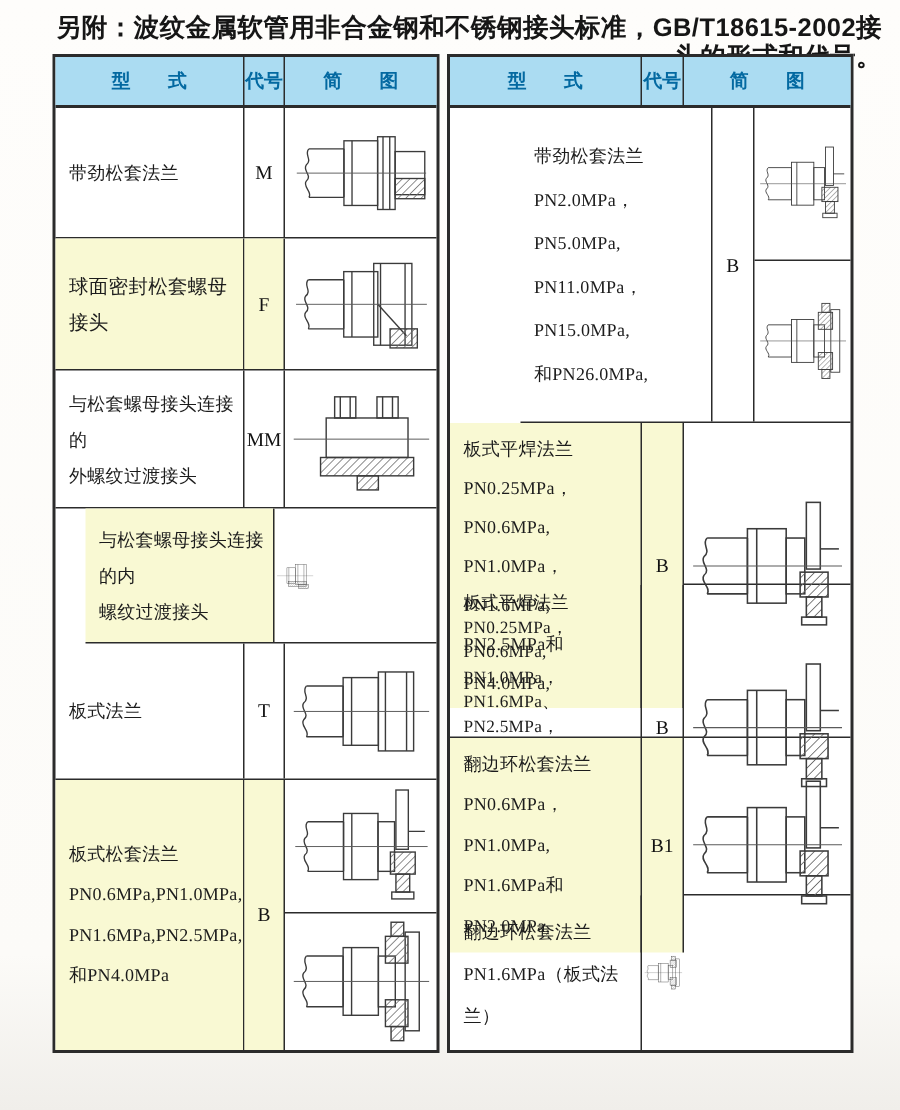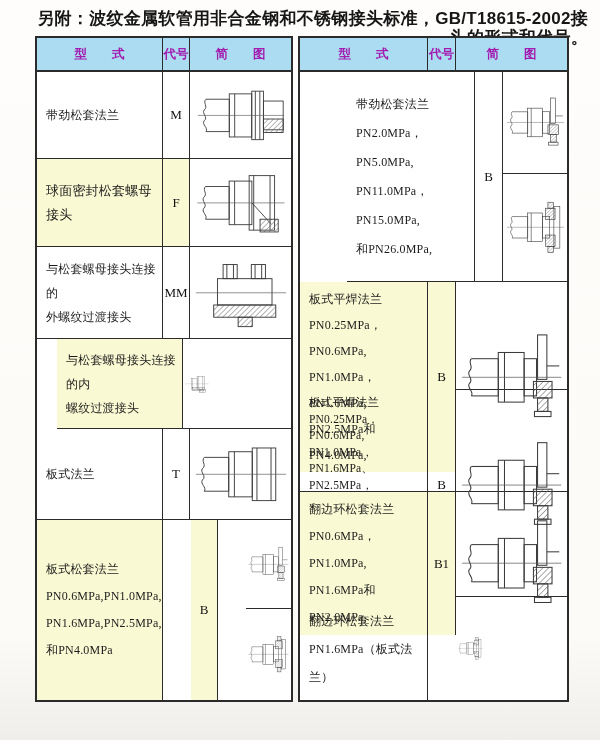--- a/index.html
+++ b/index.html
@@ -10,24 +10,24 @@
          font-size:17px;font-weight:bold;color:#161616;letter-spacing:0.3px;
          font-family:"Liberation Sans",sans-serif;text-align:right;}
   .tables{display:flex;gap:5px;margin-left:35px;align-items:flex-start;}
   .tbl{border:2px solid var(--border);background:#ffffff;}
   #tbl-left{width:254px;}
   #tbl-right{width:267px;}
   .thead{display:grid;height:32px;border-bottom:2px solid var(--border);background:var(--headerbg);}
   #tbl-left .thead, #tbl-left .trow{grid-template-columns:126px 27px 1fr;}
   #tbl-right .thead, #tbl-right .trow{grid-template-columns:128px 28px 1fr;}
   .hcell{display:flex;align-items:center;justify-content:center;
-         font-size:12.5px;font-weight:bold;color:#a21caf;border-right:1px solid var(--border);}
+         font-size:12.5px;font-weight:bold;color:#0369a1;border-right:1px solid var(--border);}
   .hcell.last{border-right:none;}
   .trow{display:grid;border-bottom:1px solid var(--border);box-sizing:border-box;}
-  .trow.last-row{border-bottom:none;gap:28px;}
+  .trow.last-row{border-bottom:none;}
   .cell{border-right:1px solid var(--border);box-sizing:border-box;min-width:0;}
   .cell.last{border-right:none;}
   .cell.hl{background:var(--hlbg);}
   .type-cell{display:flex;flex-direction:column;justify-content:center;padding:4px 4px 4px 9px;}
   .type-text{white-space:pre-line;font-family:"Liberation Serif",serif;
              font-size:12px;color:#1c1c1c;letter-spacing:0.2px;}
   .code-cell{display:flex;align-items:center;justify-content:center;
              font-family:"Liberation Serif",serif;font-size:13px;color:#111;}
   .diag-cell{display:flex;flex-direction:column;padding:0;}
   .dcell{flex:1 1 auto;display:flex;align-items:center;justify-content:center;box-sizing:border-box;min-height:0;}

